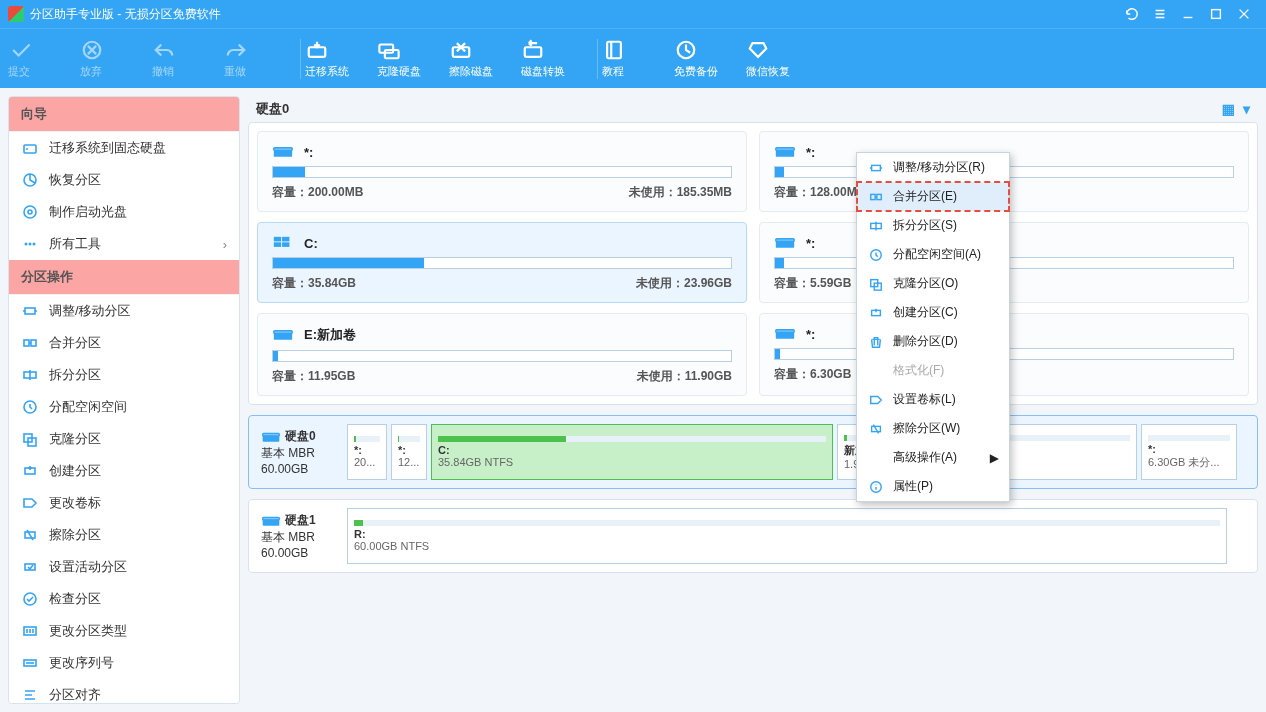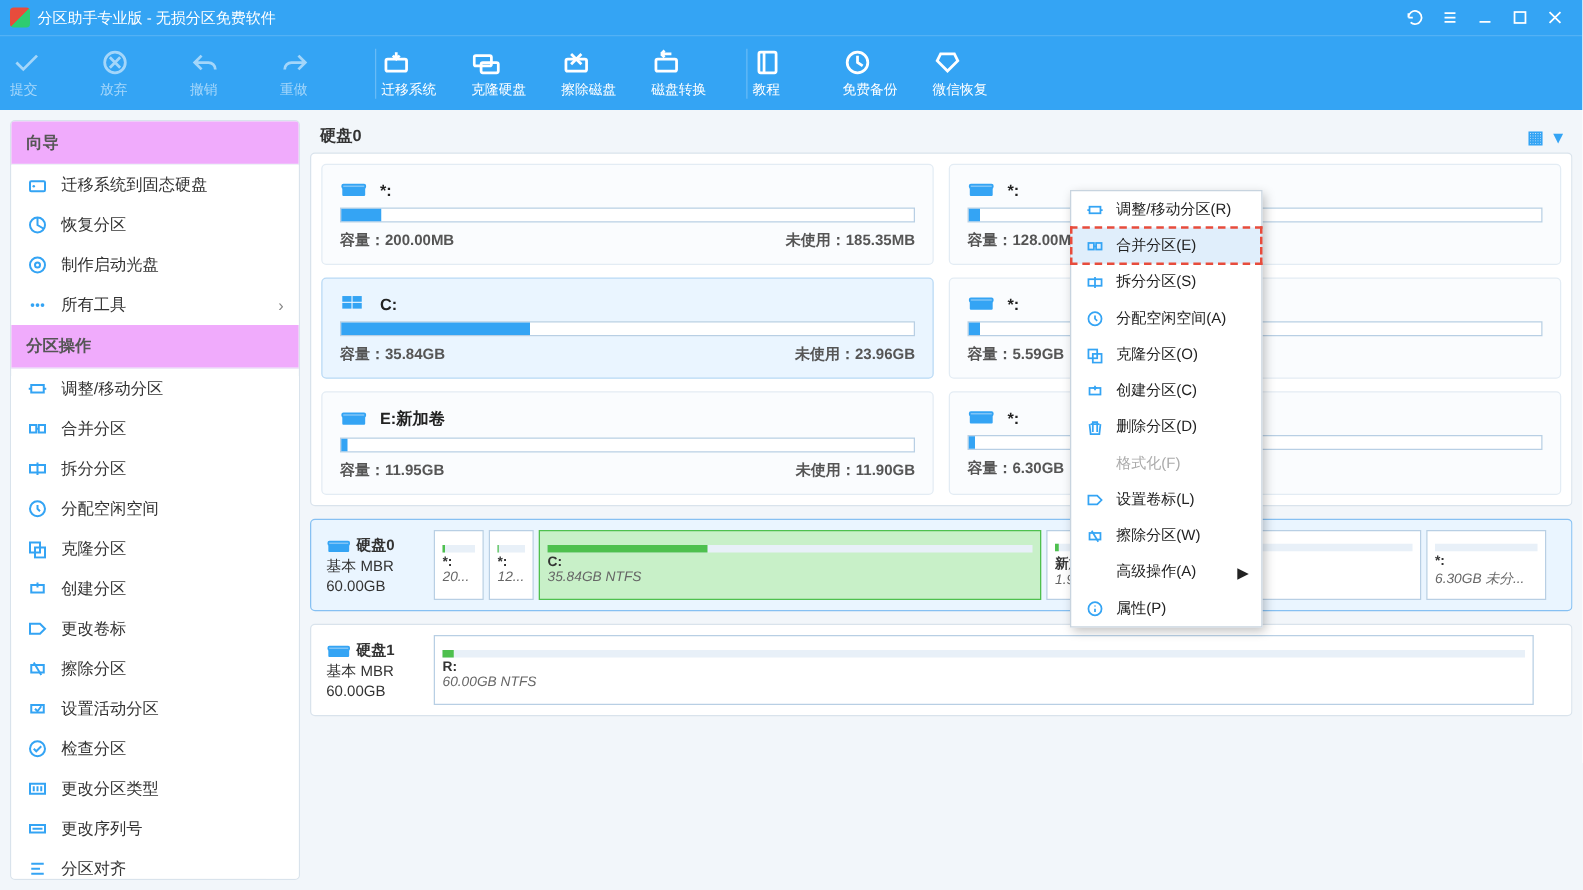--- a/index.html
+++ b/index.html
@@ -15,21 +15,21 @@
 .toolbar .tool { display: flex; flex-direction: column; align-items: flex-start; justify-content: center; width: 72px; height: 56px; color: #fff; font-size: 11px; cursor: pointer; }
 .toolbar .tool.disabled { opacity: 0.55; }
 .toolbar .tool .ic { width: 24px; height: 24px; display: flex; align-items: center; justify-content: center; margin-bottom: 2px; }
 .toolbar .tool .ic svg { width: 22px; height: 22px; }
 .toolbar .sep { width: 1px; height: 40px; background: rgba(255,255,255,0.25); margin: 0 4px; }
 .toolbar .grow { flex: 1; }
 
 .body { display: flex; height: calc(712px - 88px); background: #f2f6fa; }
 
 .sidebar { width: 232px; background: #fff; border: 1px solid #d9e3ec; border-radius: 4px; margin: 8px; overflow-y: auto; font-size: 13px; }
-.sidebar .hdr { padding: 8px 12px; font-weight: bold; color: #555; background: #f0abfc; border-bottom: 1px solid #eef3f7; }
+.sidebar .hdr { padding: 8px 12px; font-weight: bold; color: #555; background: #fca5a5; border-bottom: 1px solid #eef3f7; }
 .sidebar .item { display: flex; align-items: center; padding: 7px 12px; color: #333; cursor: pointer; }
 .sidebar .item .ic { width: 18px; height: 18px; margin-right: 10px; display: flex; align-items: center; justify-content: center; }
 .sidebar .item .ic svg { width: 16px; height: 16px; }
 .sidebar .item .chev { margin-left: auto; color: #888; }
 
 .main { flex: 1; margin: 8px 8px 8px 0; display: flex; flex-direction: column; overflow: hidden; }
 .disk-header { display: flex; align-items: center; padding: 4px 8px; font-size: 13px; font-weight: bold; color: #333; }
 .disk-header .right-tools { margin-left: auto; display: flex; gap: 8px; color: #34a4f4; }
 .disk-header .right-tools span { cursor: pointer; font-size: 14px; }
 
@@ -49,21 +49,21 @@
 .disk-strip.sel { background: #eaf5ff; border-color: #86c0f2; }
 .disk-strip .info { width: 90px; font-size: 12px; color: #333; padding: 4px; }
 .disk-strip .info .dname { font-weight: bold; display: flex; align-items: center; }
 .disk-strip .info .dname .dicon { width: 20px; height: 14px; margin-right: 4px; }
 .disk-strip .segs { flex: 1; display: flex; gap: 4px; }
 .disk-strip .seg { border: 1px solid #b8cfe4; background: #fff; padding: 4px 6px; font-size: 11px; color: #333; display: flex; flex-direction: column; justify-content: center; overflow: hidden; }
 .disk-strip .seg .sbar { height: 6px; background: #e8f0f8; margin-bottom: 2px; position: relative; }
 .disk-strip .seg .sbar .sfill { position: absolute; left:0; top:0; bottom:0; background:#4ec04e; }
 .disk-strip .seg.sel { background: #c8f0c8; border-color: #4ec04e; }
 .disk-strip .seg .sn { font-weight: bold; white-space: nowrap; overflow: hidden; text-overflow: ellipsis; }
-.disk-strip .seg .sv { color: #666; white-space: nowrap; overflow: hidden; text-overflow: ellipsis; font-style: italic; }
+.disk-strip .seg .sv { color: #666; white-space: nowrap; overflow: hidden; text-overflow: ellipsis; }
 
 .ctx-menu { position: absolute; left: 856px; top: 152px; width: 154px; background: #fff; border: 1px solid #c8d4df; box-shadow: 2px 3px 8px rgba(0,0,0,0.25); font-size: 12px; z-index: 100; }
 .ctx-menu .mi { display: flex; align-items: center; padding: 6px 10px; cursor: pointer; color: #222; }
 .ctx-menu .mi .mic { width: 18px; height: 16px; margin-right: 8px; display:flex; align-items:center; justify-content:center; }
 .ctx-menu .mi .mic svg { width:14px; height:14px; }
 .ctx-menu .mi.disabled { color: #aaa; }
 .ctx-menu .mi .arr { margin-left: auto; }
 .ctx-menu .mi.highlighted { outline: 2px dashed #e74c3c; outline-offset: -1px; background: #e0eefb; }
 
 svg { fill: none; stroke: currentColor; stroke-width: 1.6; }

